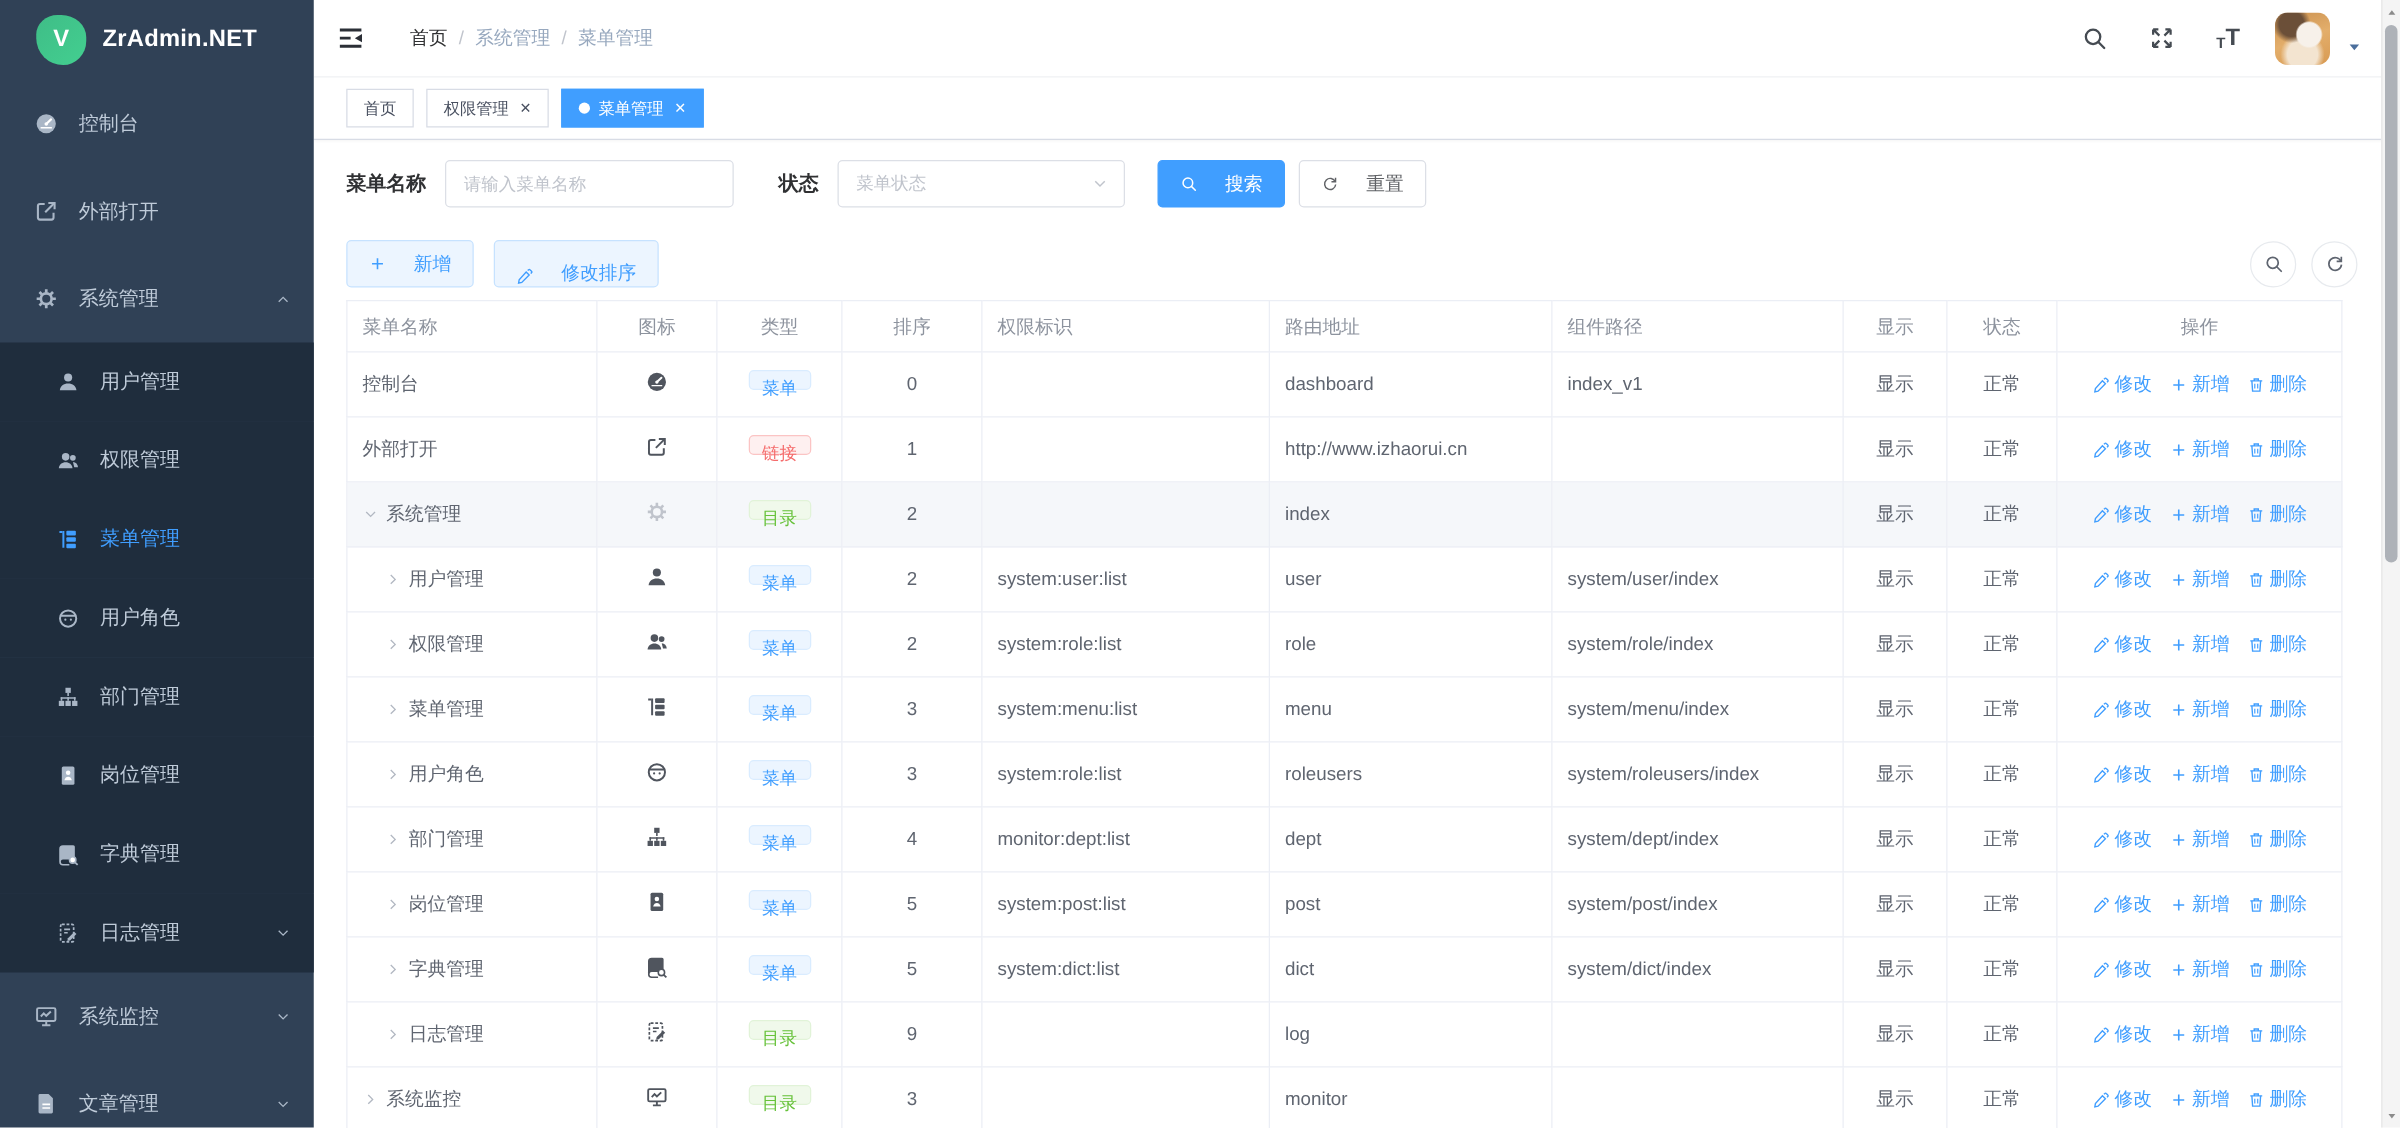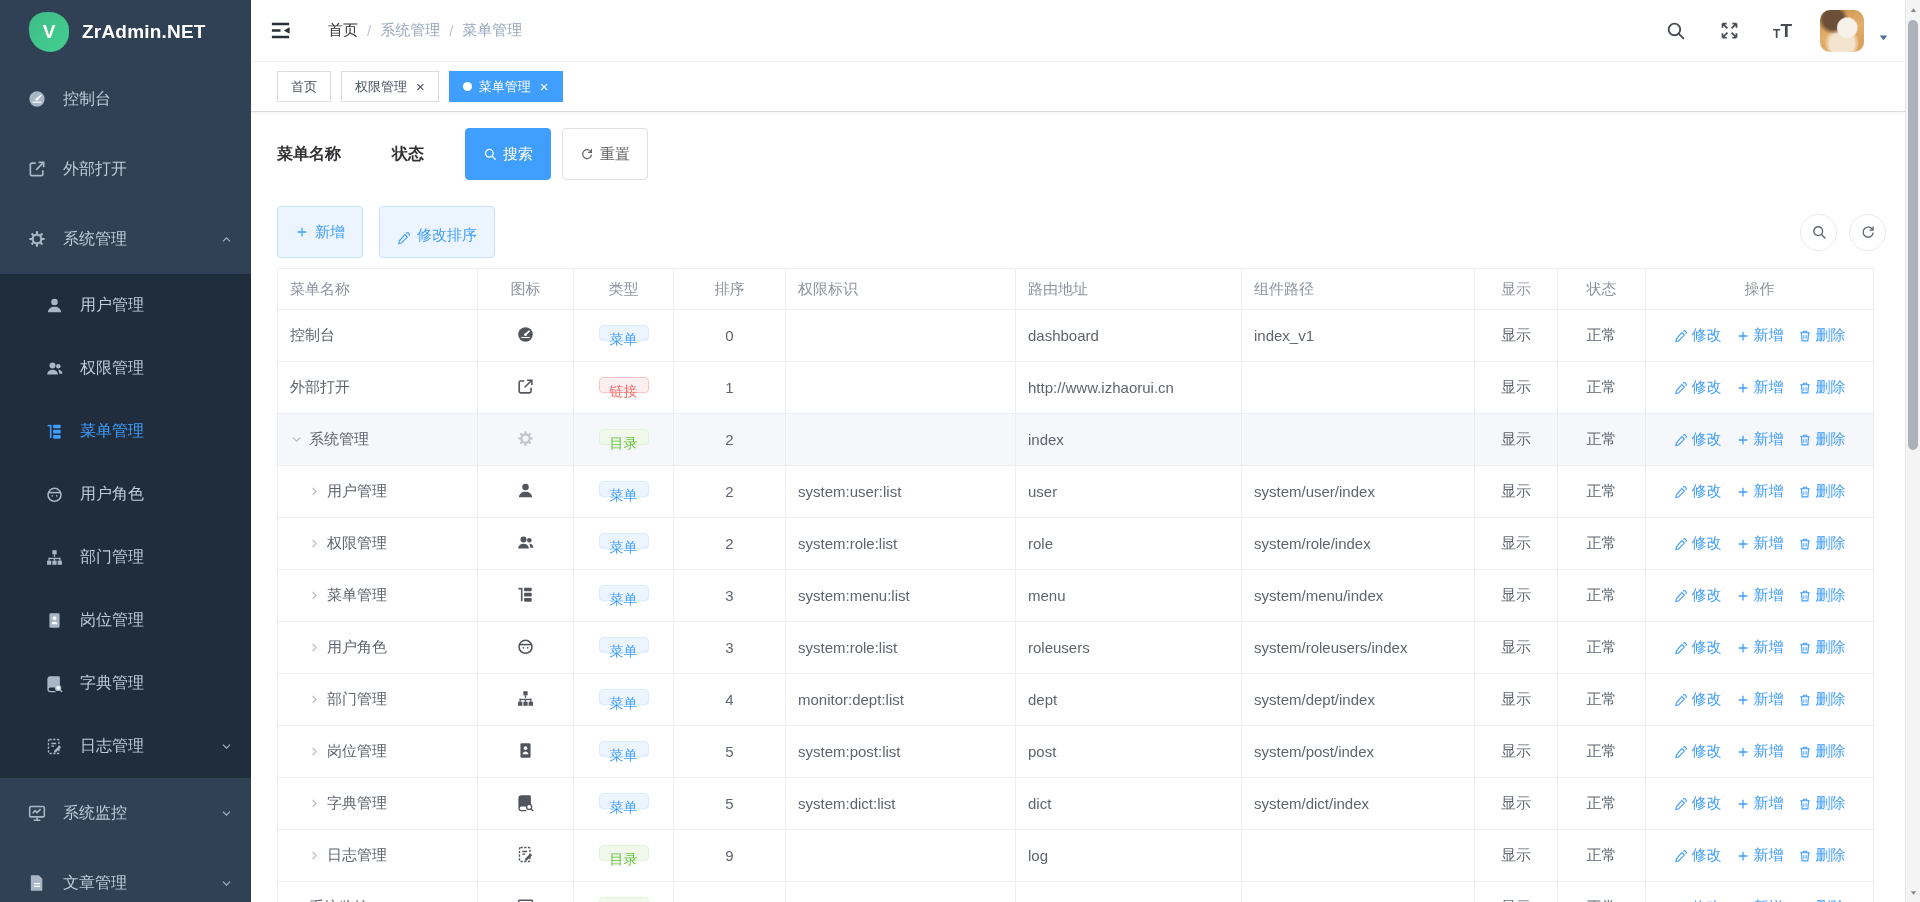--- a/index.html
+++ b/index.html
@@ -58,21 +58,21 @@
   .filter-form { display:flex; align-items:center; }
   .f-label { font-size:16px; font-weight:bold; color:#303133; margin-right:15px; }
   .f-label-2 { margin-left:36px; }
   .text-input { width:231px; height:38px; border:1px solid #dcdfe6; border-radius:4px; padding:0 14px;
     font-size:14px; color:#606266; outline:none; font-family:inherit; }
   .text-input::placeholder { color:#c0c4cc; }
   .select-box { width:230px; height:38px; border:1px solid #dcdfe6; border-radius:4px; padding:0 12px 0 14px;
     display:flex; align-items:center; justify-content:space-between; cursor:pointer; }
   .select-placeholder { color:#c0c4cc; font-size:14px; }
   .select-box .ico { width:14px; height:14px; color:#c0c4cc; }
-  .btn { height:52px; border-radius:4px; display:inline-flex; align-items:center; gap:6px; padding:12px 17px;
+  .btn { height:38px; border-radius:4px; display:inline-flex; align-items:center; gap:22px; padding:1px 17px;
     font-size:15px; cursor:pointer; border:1px solid transparent; user-select:none; }
   .btn .ico { width:14px; height:14px; }
   .btn-primary { background:#409eff; border-color:#409eff; color:#fff; margin-left:26px; }
   .btn-default { background:#fff; border-color:#dcdfe6; color:#606266; margin-left:11px; }
   .btn-plain { background:#ecf5ff; border-color:#c6e2ff; color:#409eff; }
 
   .toolbar { display:flex; align-items:center; margin-top:26px; }
   .toolbar .btn + .btn { margin-left:16px;align-items:flex-end; }
   .circle-btns { margin-left:auto; display:flex; gap:12px; margin-right:2px; }
   .circle-btn { width:37px; height:37px; border-radius:50%; border:1px solid #e7eaee; background:#fff;
@@ -337,21 +337,30 @@
         <span class="tab-dot"></span>
         <span>菜单管理</span>
         <span class="tab-close">×</span>
       </div>
     </div>
 
   <div class="content">
 
     <div class="filter-form">
       <span class="f-label">菜单名称</span>
+      <input class="text-input" type="text" placeholder="请输入菜单名称" style="">
       <span class="f-label f-label-2">状态</span>
+      <div class="select-box">
+        <span class="select-placeholder">菜单状态</span>
+        <span class="ico" id="sel-chev">
+            <svg viewBox="0 0 24 24" fill="none" stroke="currentColor" stroke-width="2">
+              <path d="M5.5 8.5L12 15l6.5-6.5"></path>
+            </svg>
+          </span>
+      </div>
       <div class="btn btn-primary">
         <span class="ico" id="btn-search-ico">
             <svg viewBox="0 0 24 24" fill="none" stroke="currentColor" stroke-width="2.1">
               <circle cx="10.8" cy="10.8" r="6.6"></circle>
               <path d="M15.6 15.6L21 21" stroke-linecap="round"></path>
             </svg>
           </span>
         <span>搜索</span>
       </div>
       <div class="btn btn-default">

